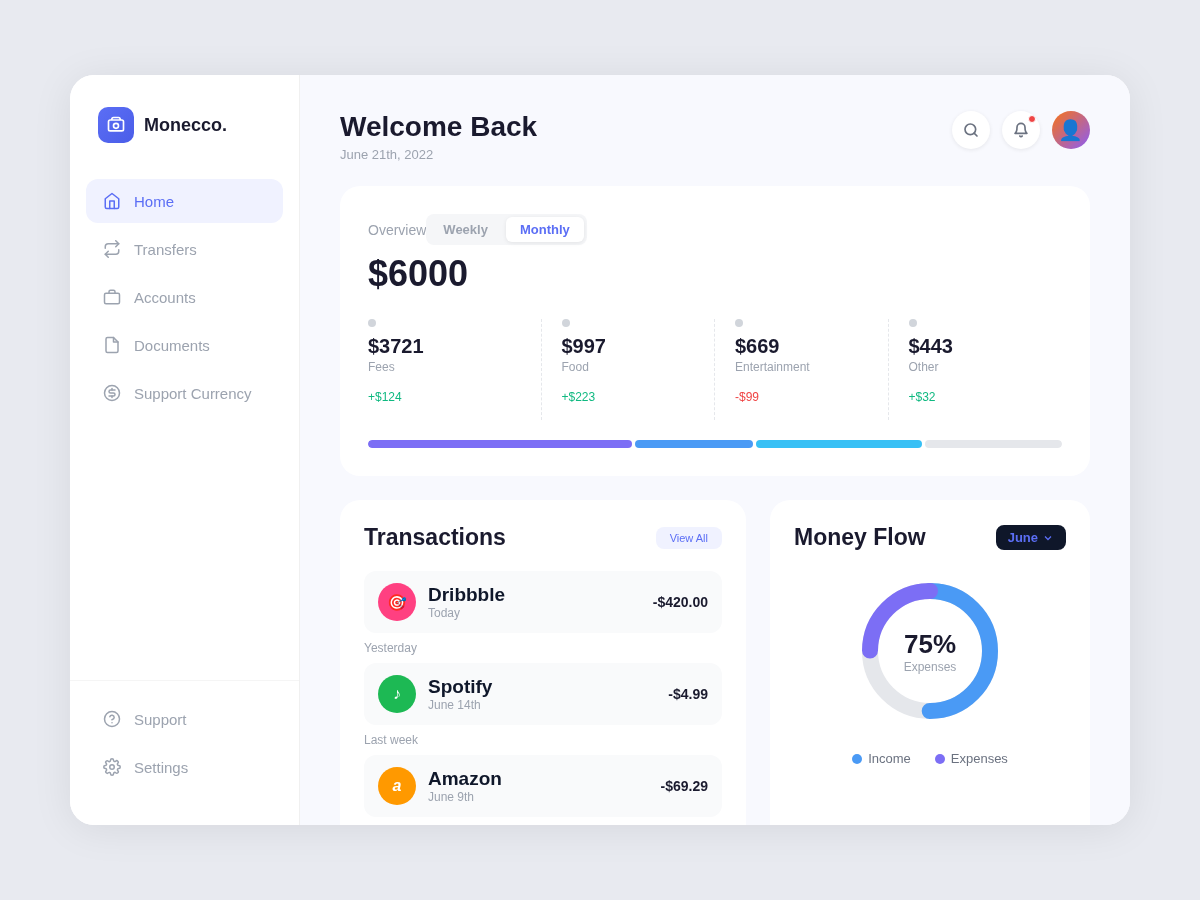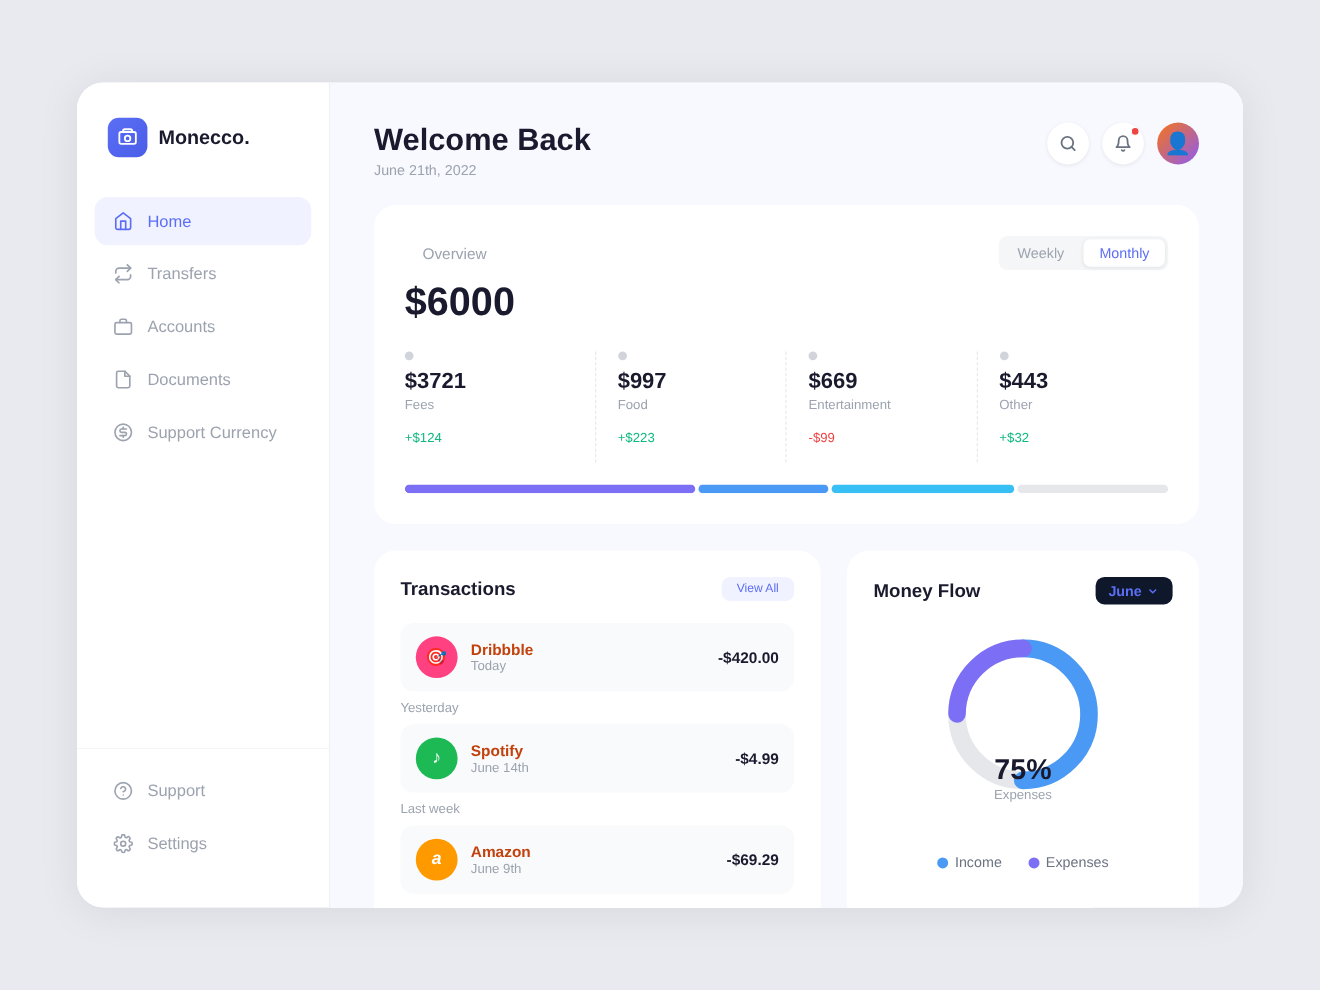--- a/index.html
+++ b/index.html
@@ -137,32 +137,30 @@
       color: white; font-size: 16px; font-weight: 600;
     }
     
     .overview-card {
       background: #fff;
       border-radius: 20px;
       padding: 28px;
     }
     .overview-header {
       display: flex;
-      justify-content: space-between;
       align-items: center;
       margin-bottom: 8px;
-      margin-left: 16px;
     }
     .overview-label { font-size: 14px; color: #9ca3af; font-weight: 500; }
     .period-toggle { display: flex; gap: 4px; background: #f5f6f8; border-radius: 8px; padding: 3px; }
     .period-btn {
       padding: 5px 14px;
       border-radius: 6px;
       font-size: 13px;
-      font-weight: 400;
+      font-weight: 700;
       cursor: pointer;
       color: #9ca3af;
       border: none;
       background: transparent;
     }
     .period-btn.active { background: #fff; color: #5b6ef5; box-shadow: 0 1px 4px rgba(0,0,0,0.08); }
     .overview-amount { font-size: 36px; font-weight: 700; color: #1a1a2e; margin-bottom: 24px; }
     .categories-grid {
       display: grid;
       grid-template-columns: repeat(4, 1fr);
@@ -201,21 +199,21 @@
       border-radius: 20px;
       padding: 24px;
       flex: 1;
     }
     .card-header {
       display: flex;
       justify-content: space-between;
       align-items: center;
       margin-bottom: 20px;
     }
-    .card-title { font-size: 17px; font-weight: 700; color: #1a1a2e; }
+    .card-title { font-size: 23px; font-weight: 700; color: #1a1a2e; }
     .view-all-btn {
       font-size: 11px;
       color: #5b6ef5;
       cursor: pointer;
       background: #f0f2ff;
       padding: 5px 14px;
       border-radius: 8px;
       font-weight: 400;
     }
     .txn-group-label { font-size: 12px; color: #9ca3af; margin-bottom: 8px; margin-top: 4px; }
@@ -229,21 +227,21 @@
       margin-bottom: 8px;
     }
     .txn-icon {
       width: 38px; height: 38px;
       border-radius: 50%;
       display: flex; align-items: center; justify-content: center;
       font-size: 18px;
       flex-shrink: 0;
     }
     .txn-info { flex: 1; }
-    .txn-name { font-size: 14px; font-weight: 600; color: #c2410c; }
+    .txn-name { font-size: 19px; font-weight: 600; color: #0f172a; }
     .txn-date { font-size: 12px; color: #9ca3af; }
     .txn-amount { font-size: 14px; font-weight: 600; color: #1a1a2e; }
     
     .money-flow-card {
       background: #fff;
       border-radius: 20px;
       padding: 24px;
       width: 320px;
       min-width: 320px;
     }
@@ -256,32 +254,32 @@
       color: #5b6ef5;
       font-weight: 600;
       cursor: pointer;
       background: #0f172a;
       padding: 5px 12px;
       border-radius: 8px;
     }
     .donut-container {
       display: flex;
       justify-content: center;
-      align-items: flex-end;
+      align-items: center;
       position: relative;
       margin: 10px 0 20px 0;
     }
     .donut-center {
       position: absolute;
       text-align: center;
     }
     .donut-pct { font-size: 26px; font-weight: 700; color: #1a1a2e; }
     .donut-sub { font-size: 12px; color: #9ca3af; }
     .legend { display: flex; justify-content: center; gap: 24px; }
-    .legend-item { display: flex; align-items: center; gap: 6px; font-size: 13px; color: #6b7280; margin-top: 27px; }
+    .legend-item { display: flex; align-items: center; gap: 6px; font-size: 13px; color: #6b7280; }
     .legend-dot { width: 10px; height: 10px; border-radius: 50%; }
   </style>
 </head>
 <body>
 
 <div class="app-container">
 
   <aside class="sidebar">
     <div class="logo-area">
       <div class="logo-icon">

